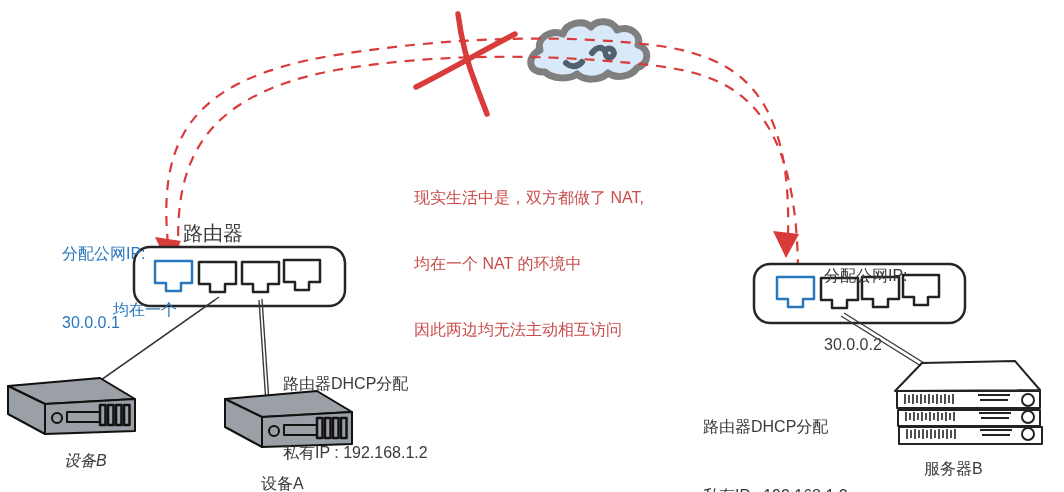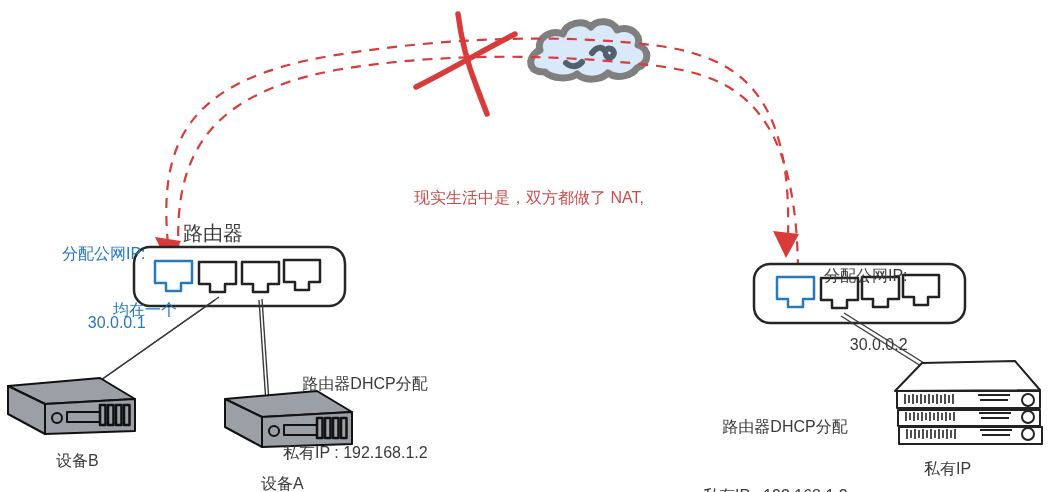--- a/index.html
+++ b/index.html
@@ -1,21 +1,21 @@
 <!DOCTYPE html>
 <html><head>
 <meta charset="utf-8">
 <style>
   html,body{margin:0;padding:0;background:#fff;}
   #stage{
     position:relative;width:1064px;height:492px;background:#ffffff;
     font-family:"Liberation Sans","DejaVu Sans",sans-serif;overflow:hidden;
   }
   #art{position:absolute;left:0;top:0;width:1064px;height:492px;}
-  .txt{position:absolute;white-space:pre;font-size:16px;line-height:23px;color:#3a3a3a;text-align:right;}
+  .txt{position:absolute;white-space:pre;font-size:16px;line-height:23px;color:#3a3a3a;}
   .blue{color:#2878be;}
   .rednote{color:#c94b4b;line-height:22px;}
   .lbl{font-size:16px;color:#3a3a3a;}
 </style>
 </head>
 <body>
 
 <div id="stage">
 
   <svg id="art" viewBox="0 0 1064 492" xmlns="http://www.w3.org/2000/svg">
@@ -101,46 +101,48 @@
       <path fill="none" d="M979 413 H1011 M981 418 H1009"></path>
       <path fill="none" d="M980 430 H1012 M982 435 H1010"></path>
       <circle cx="1028" cy="400" r="6"></circle>
       <circle cx="1028" cy="417" r="6"></circle>
       <circle cx="1028" cy="434" r="6"></circle>
     </g>
   </svg>
 
   <div class="txt rednote" style="left:414px;top:143px;">
     <div>现实生活中是，双方都做了 NAT,</div>
+    <div>均在一个 NAT 的环境中</div>
+    <div>因此两边均无法主动相互访问</div>
   </div>
 
   <div class="txt blue" style="left:62px;top:196px;">
     <div>分配公网IP:</div>
     <div>30.0.0.1</div>
   </div>
 
   <div class="txt" style="left:183px;top:222px;font-size:20px;">路由器</div>
 
   <div class="txt blue" style="left:113px;top:298px;">均在一个</div>
 
   <div class="txt" style="left:283px;top:326px;">
     <div>路由器DHCP分配</div>
     <div>私有IP : 192.168.1.2</div>
     
   </div>
 
-  <div class="txt lbl" style="left:56px;top:449px;">设备B</div>
+  <div class="txt lbl" style="left:64px;top:449px;font-style:italic;">设备B</div>
   <div class="txt lbl" style="left:261px;top:472px;">设备A</div>
 
   <div class="txt" style="left:824px;top:218px;">
     <div>分配公网IP:</div>
     <div>30.0.0.2</div>
   </div>
 
   <div class="txt" style="left:703px;top:369px;">
     <div>路由器DHCP分配</div>
     <div>私有IP : 192.168.1.2</div>
     
   </div>
 
-  <div class="txt lbl" style="left:924px;top:457px;">私有IP</div>
+  <div class="txt lbl" style="left:924px;top:457px;">服务器B</div>
 
 </div>
 
 </body></html>

